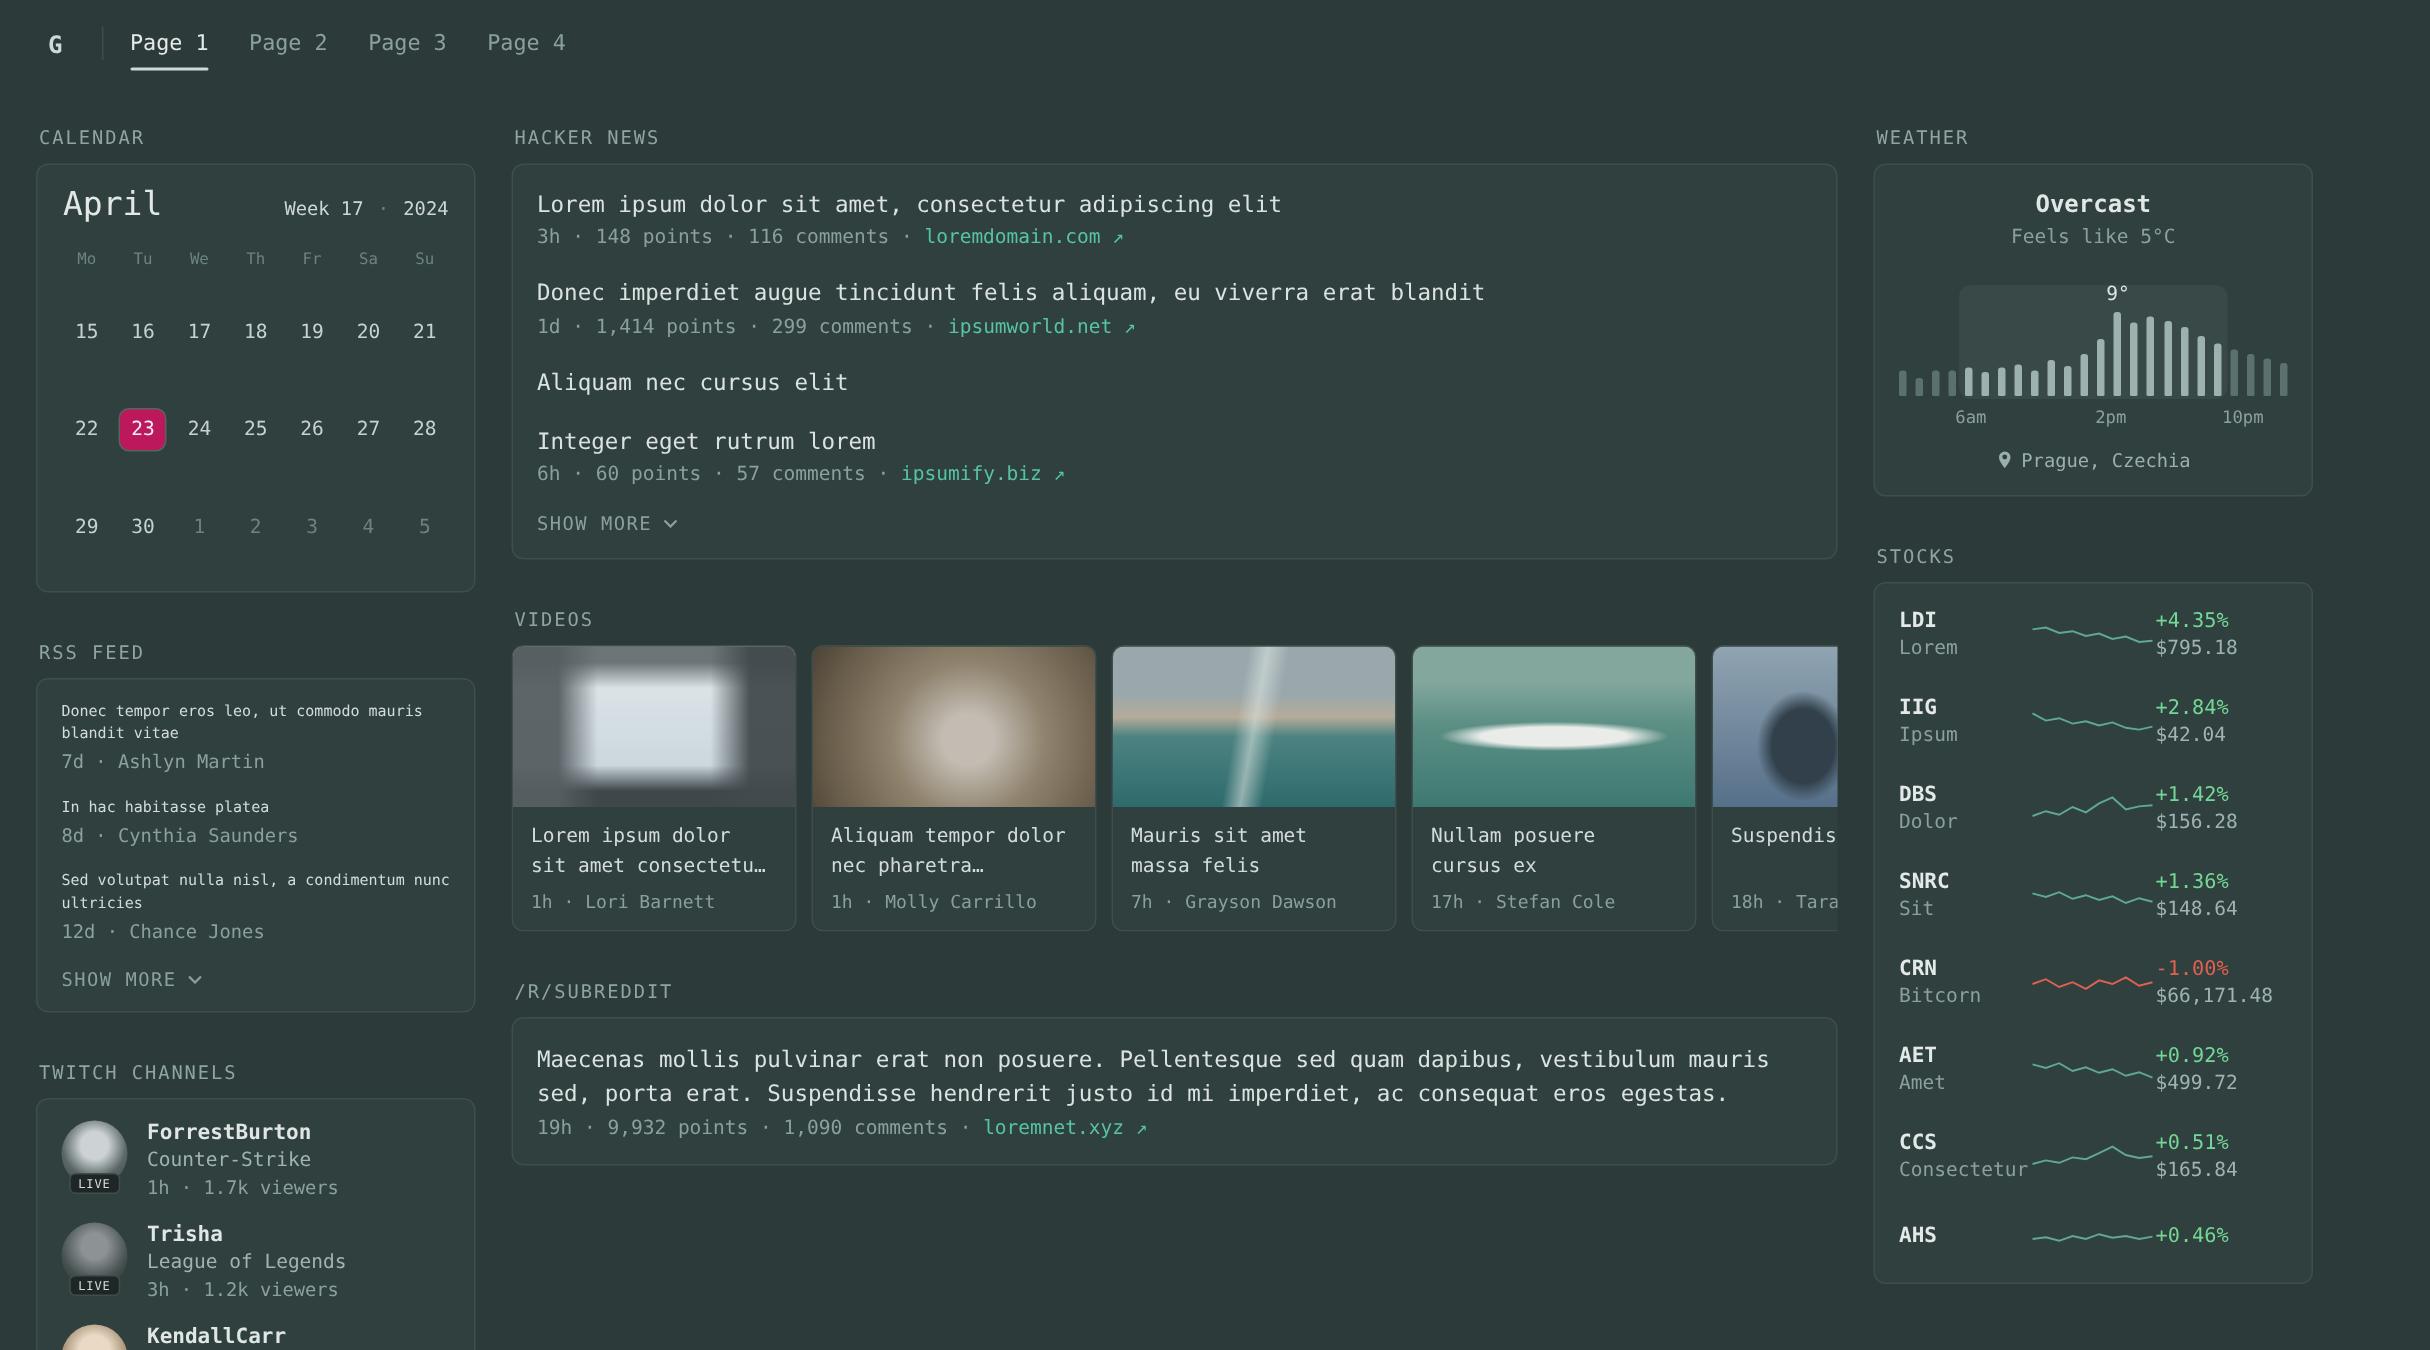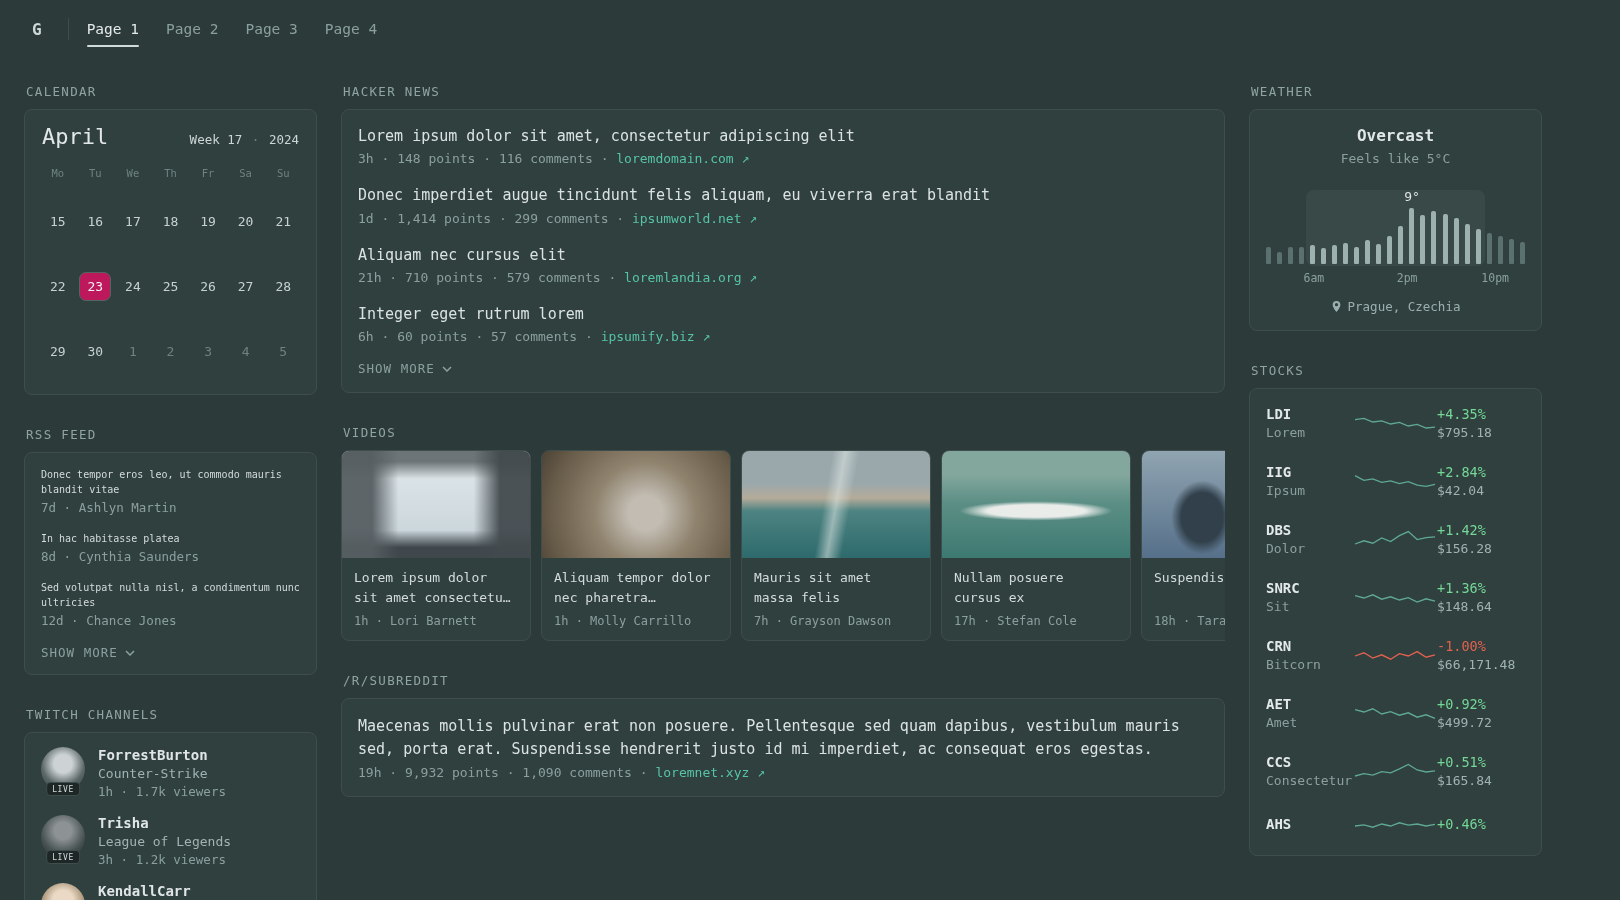--- a/index.html
+++ b/index.html
@@ -257,21 +257,20 @@
         <div class="hn-item">
           <div class="hn-title">Lorem ipsum dolor sit amet, consectetur adipiscing elit</div>
           <div class="hn-meta"><span>3h · 148 points · 116 comments · </span><span class="hn-domain">loremdomain.com</span> <span class="hn-arrow">↗</span></div>
         </div>
         <div class="hn-item">
           <div class="hn-title">Donec imperdiet augue tincidunt felis aliquam, eu viverra erat blandit</div>
           <div class="hn-meta"><span>1d · 1,414 points · 299 comments · </span><span class="hn-domain">ipsumworld.net</span> <span class="hn-arrow">↗</span></div>
         </div>
         <div class="hn-item">
           <div class="hn-title">Aliquam nec cursus elit</div>
-          <div class="hn-meta"><span>21h · 710 points · 579 comments · </span><span class="hn-domain">loremlandia.org</span> <span class="hn-arrow">↗</span></div>
         </div>
         <div class="hn-item">
           <div class="hn-title">Integer eget rutrum lorem</div>
           <div class="hn-meta"><span>6h · 60 points · 57 comments · </span><span class="hn-domain">ipsumify.biz</span> <span class="hn-arrow">↗</span></div>
         </div>
         <button class="show-more">
           <span>SHOW MORE</span>
           <svg class="chev" width="10" height="6" viewBox="0 0 10 6">
               <path d="M1 1l4 4 4-4" stroke="currentColor" fill="none" stroke-width="1.5"></path>
             </svg>

